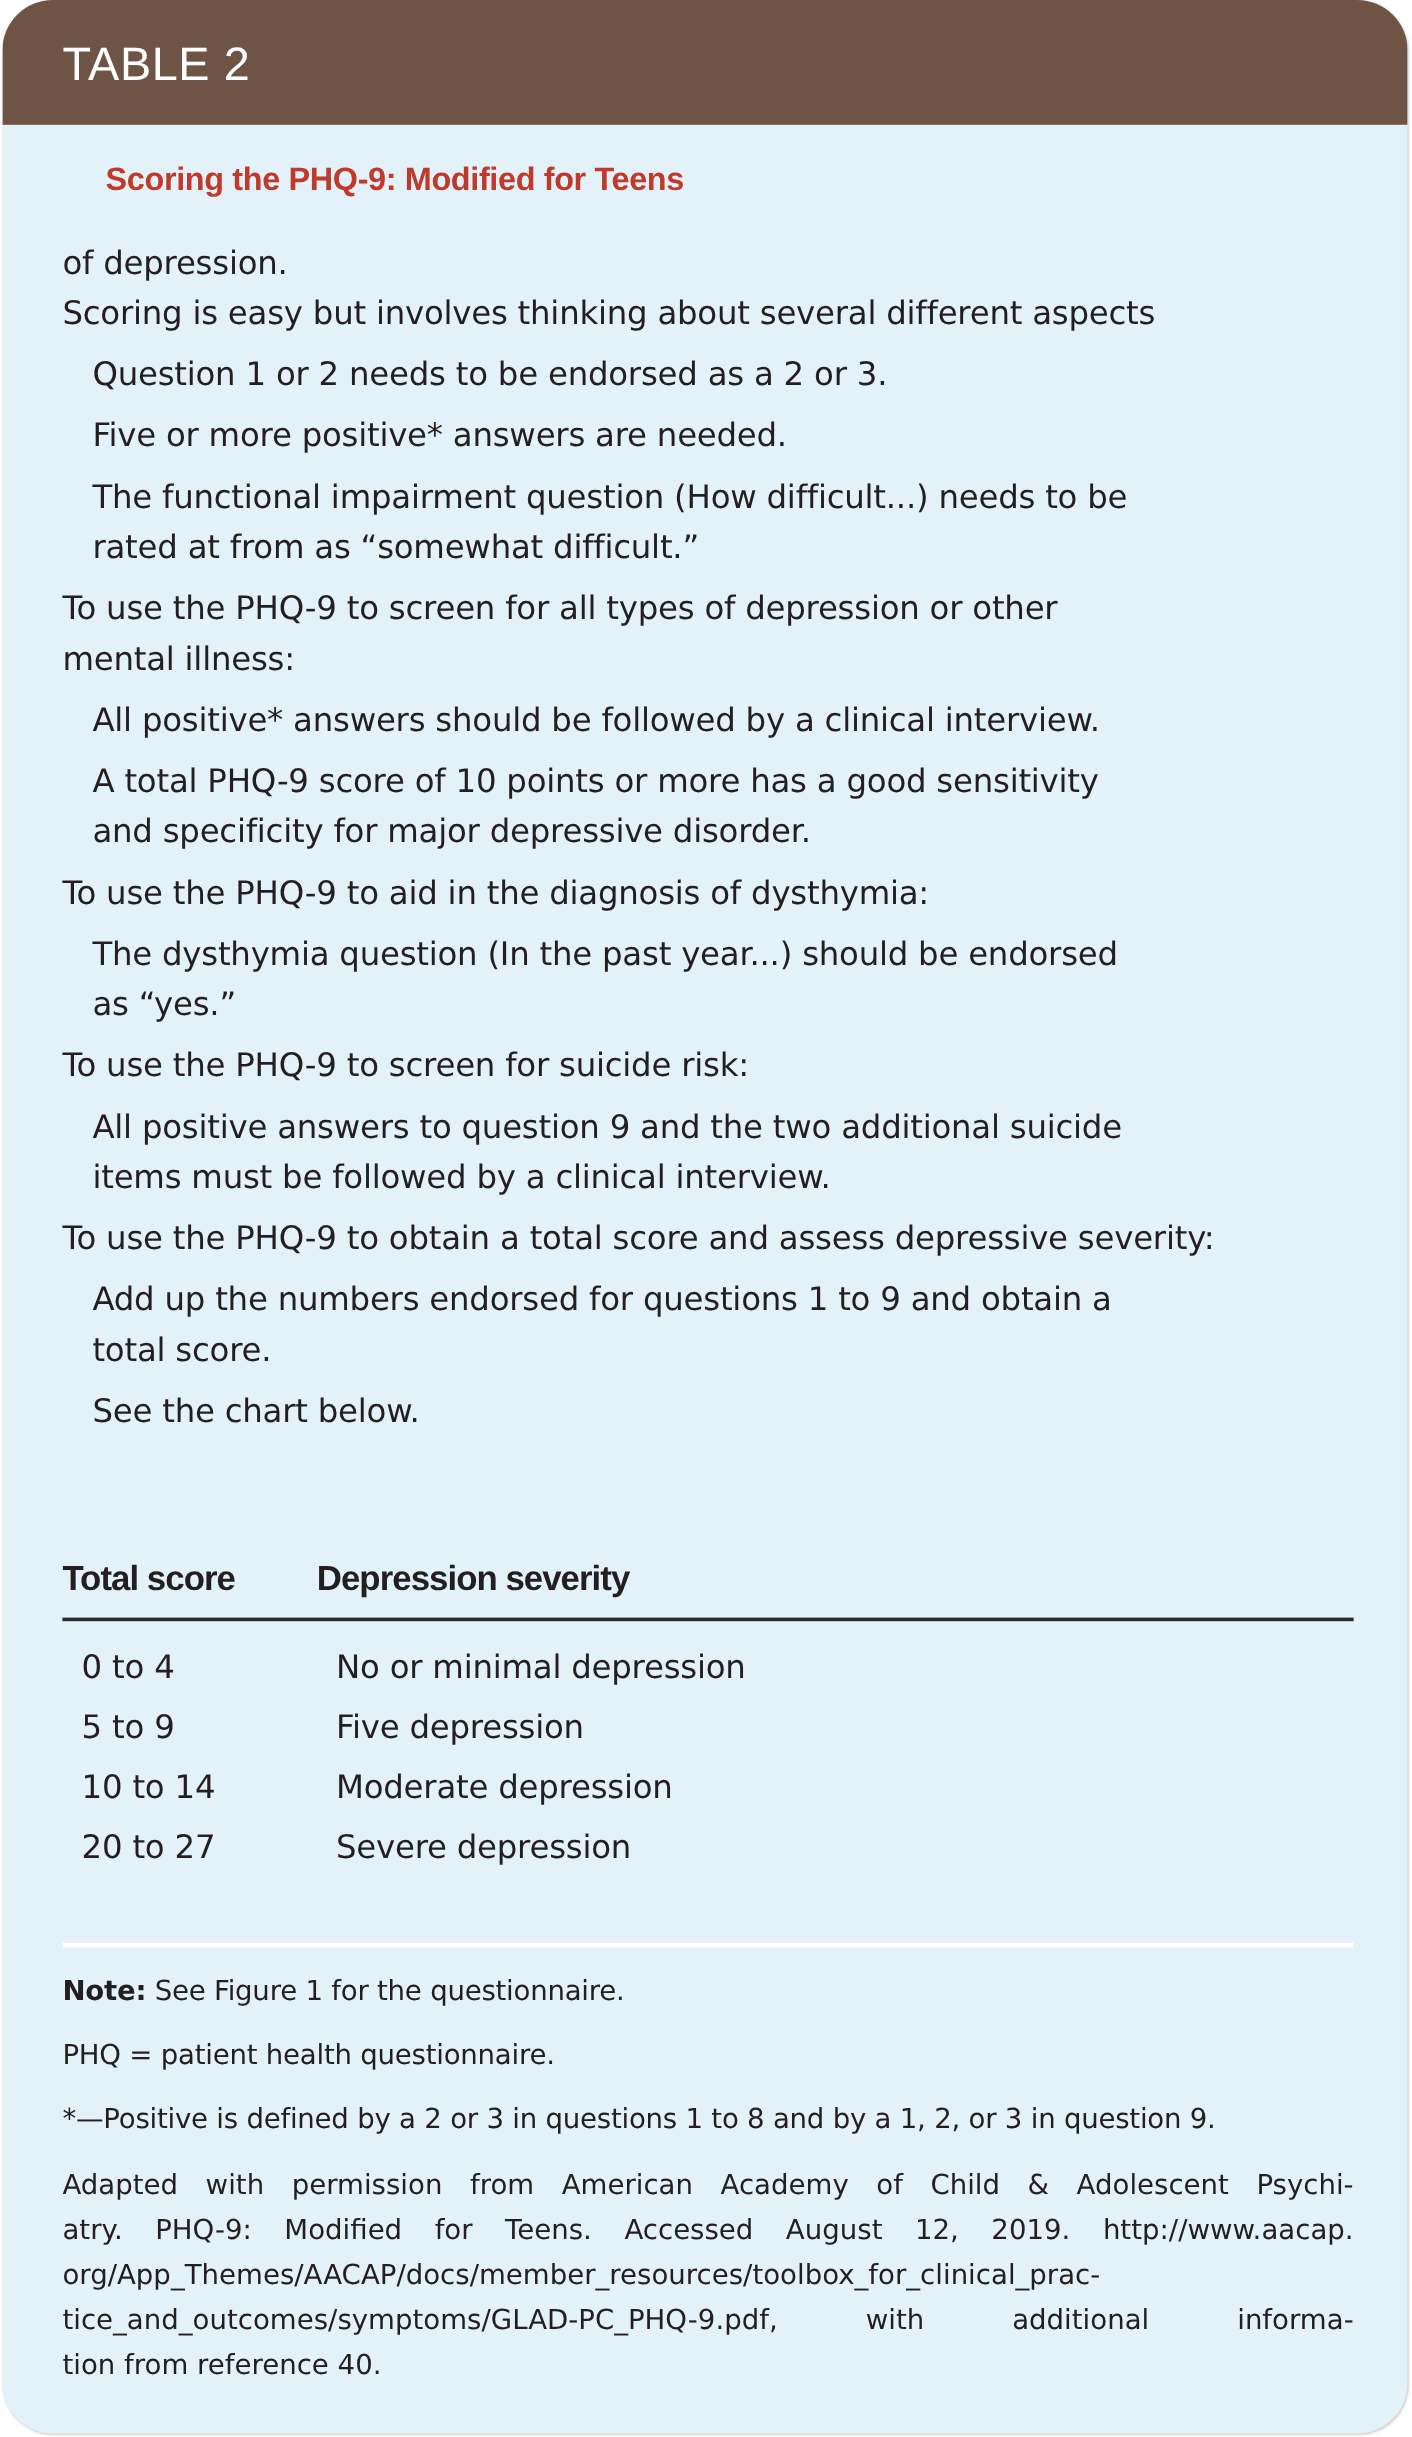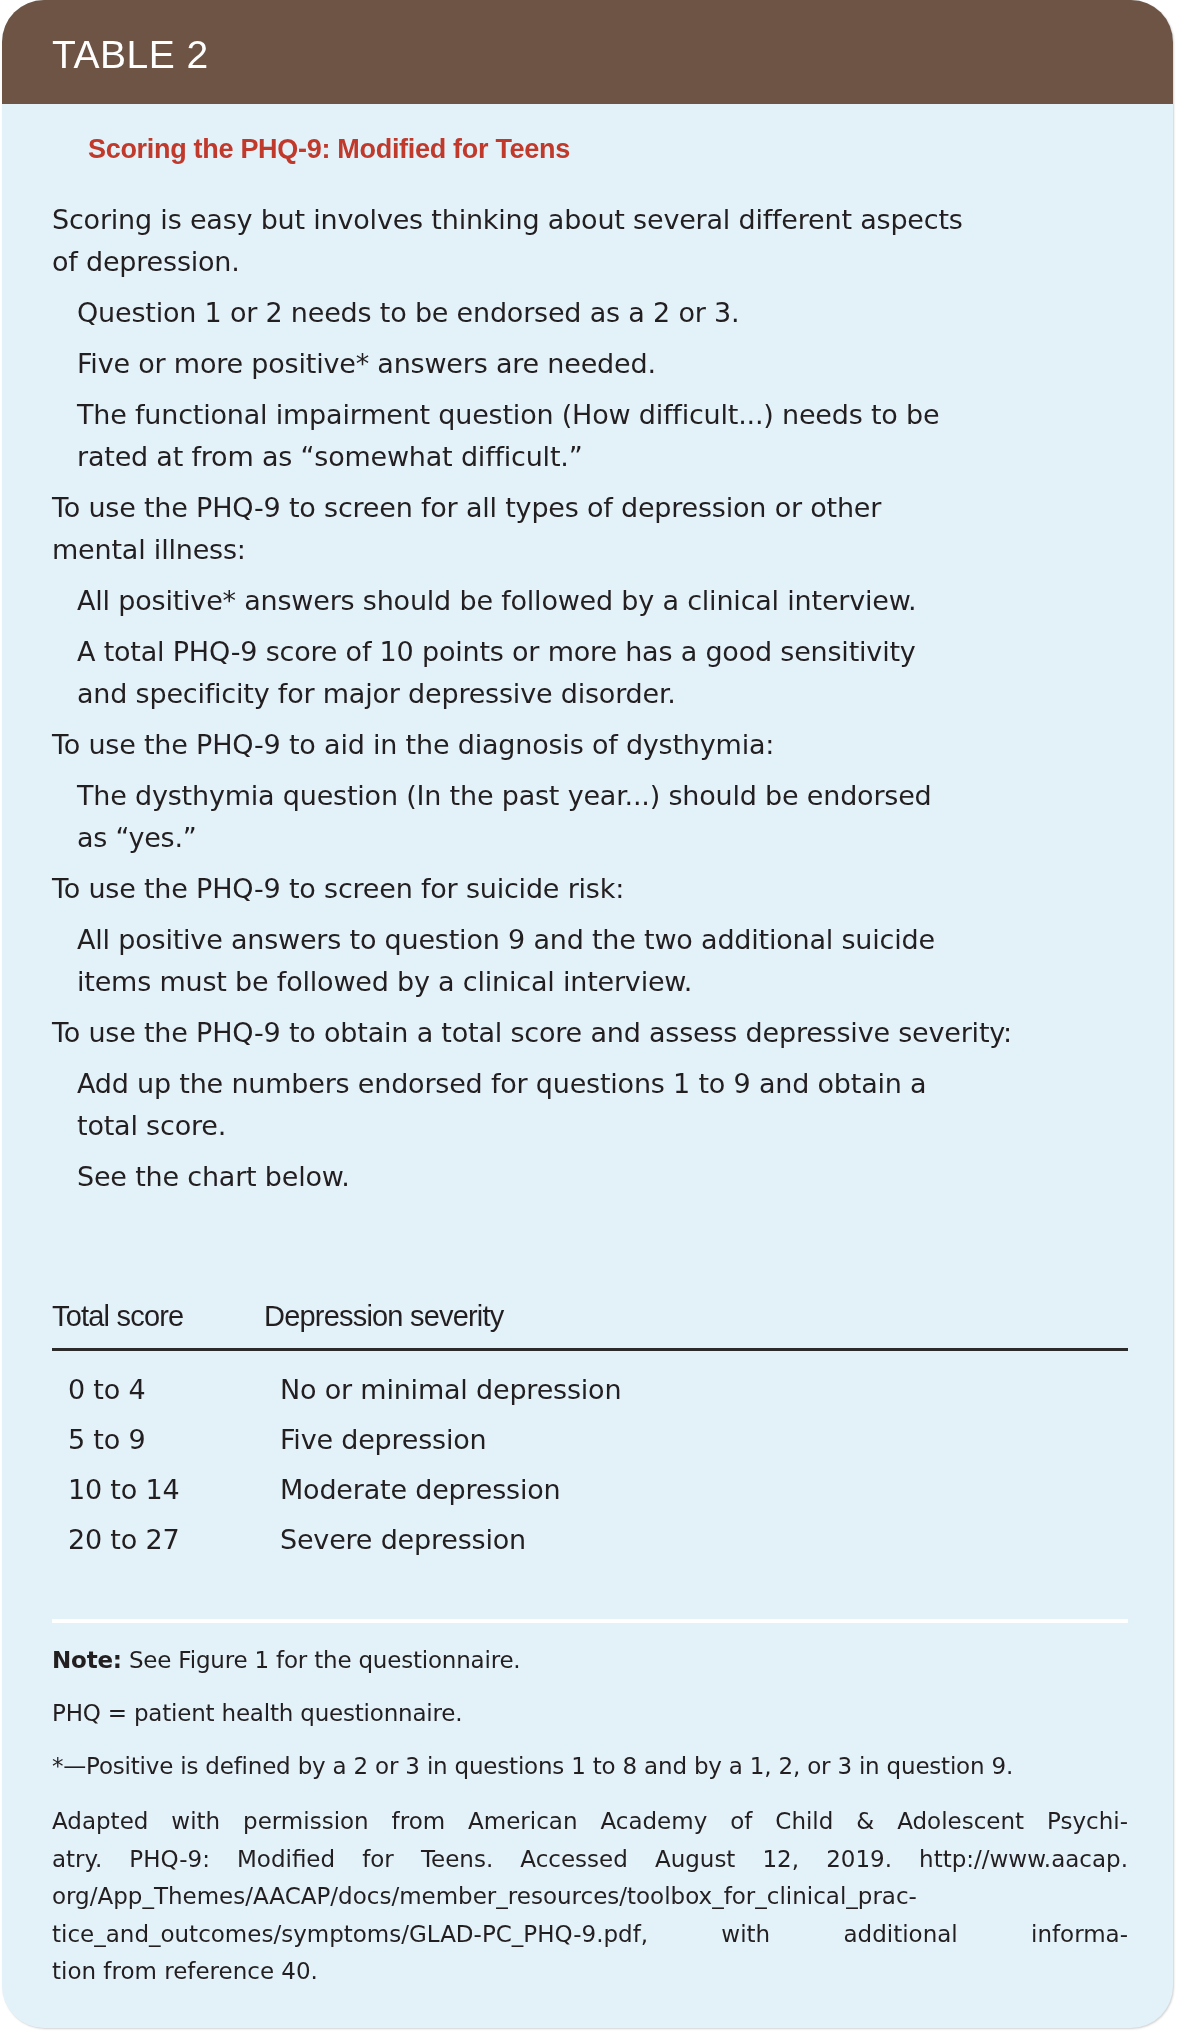--- a/index.html
+++ b/index.html
@@ -32,21 +32,21 @@
   }
   .para { margin: 0 0 9px 0; }
   .para .ln { display: block; height: 42px; line-height: 42px; white-space: nowrap; }
   .para.sub { padding-left: 25px; }
   .table {
     position: absolute; left: 0; top: 1294px; width: 1076px;
     font-family: "DejaVu Sans", sans-serif; color: #231f20;
   }
   .thead { position: relative; height: 44px; }
   .th {
-    position: absolute; top: 0; font-family: "Liberation Sans", sans-serif; font-weight: normal;
+    position: absolute; top: 0; font-family: "Liberation Sans", sans-serif; font-weight: bold;
     font-size: 29px; line-height: 44px; letter-spacing: -0.8px; white-space: nowrap;
   }
   .th.c1, .td.c1 { left: 0; }
   .th.c2, .td.c2 { left: 212px; }
   .rule-dark { position: absolute; left: 0; top: 54px; width: 1076px; height: 3px; background: #2b2b2b; }
   .tbody { position: absolute; left: 16px; top: 71px; width: 1076px; }
   .tr { position: relative; height: 50px; }
   .td {
     position: absolute; top: 0; font-size: 27px; line-height: 50px; white-space: nowrap; letter-spacing: -0.2px;
   }
@@ -70,22 +70,22 @@
 <div class="card">
   <div class="header">
     <div class="header-label">TABLE 2</div>
   </div>
 
   <div class="content">
     <div class="title">Scoring the PHQ-9: Modified for Teens</div>
 
     <div class="body" id="body">
         <div class="para">
+          <span class="ln">of depression.</span>
           <span class="ln">Scoring is easy but involves thinking about several different aspects</span>
-          <span class="ln">of depression.</span>
         </div>
         <div class="para sub">
           <span class="ln">Question 1 or 2 needs to be endorsed as a 2 or 3.</span>
         </div>
         <div class="para sub">
           <span class="ln">Five or more positive* answers are needed.</span>
         </div>
         <div class="para sub">
           <span class="ln">The functional impairment question (How difficult...) needs to be</span>
           <span class="ln">rated at from as “somewhat difficult.”</span>

